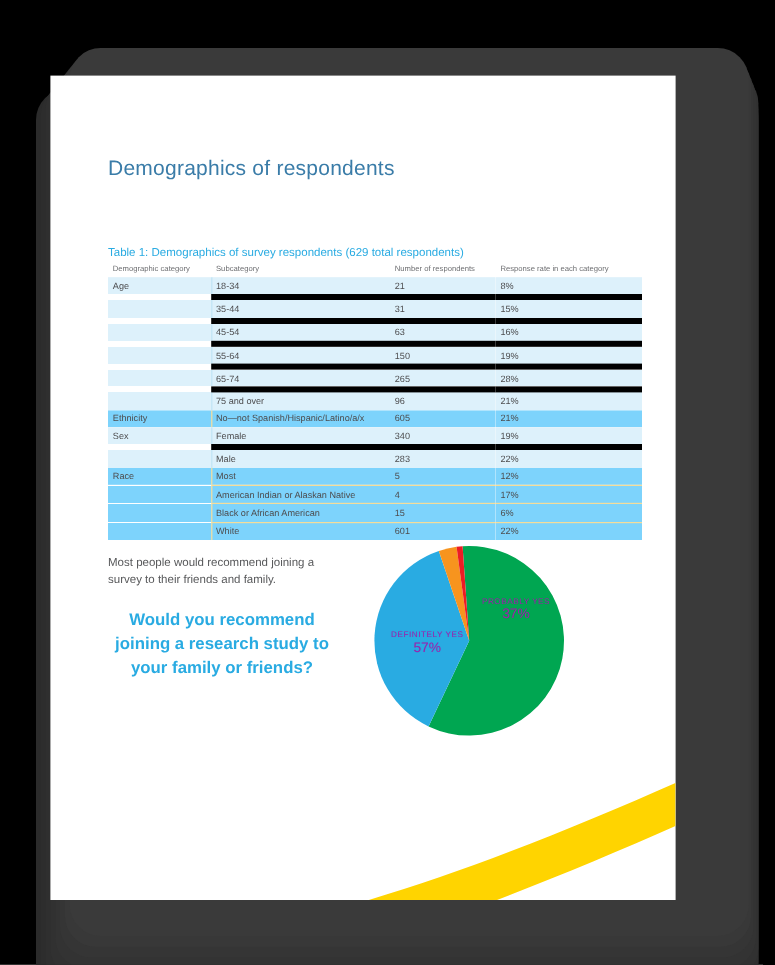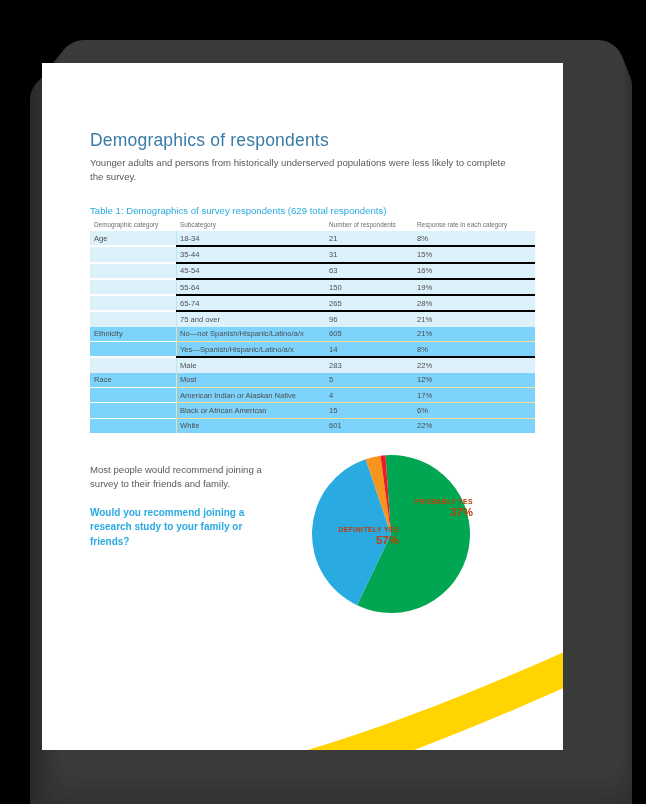--- a/index.html
+++ b/index.html
@@ -50,36 +50,36 @@
   #demo-table col.c3{width:88px;}
   #demo-table col.c4{width:122px;}
   #demo-table th{
     font-size:6.4px;font-weight:400;color:#6d6e71;text-align:left;
     padding:0 0 3px 4px;vertical-align:bottom;
   }
   #demo-table td{
     font-size:7.6px;color:#4d4d4f;padding:2px 0 2px 4px;height:10.3px;
     vertical-align:middle;white-space:nowrap;overflow:hidden;
   }
-  tr.band-blue td{background:#ddf1fb;border-top:2px solid #000000;}
+  tr.band-blue td{background:#ddf1fb;border-top:5px solid #000000;}
   tr.band-yellow td{background:#7dd3fc;border-top:1px solid #f5dd9a;}
   tr.band-blue td.col-cat,tr.band-yellow td.col-cat{border-top-color:transparent;}
   tr.grp-first td{border-top:none;}
   tr.band-blue td.col-sub{box-shadow:inset 1px 0 0 #bfe4f6;}
   tr.band-yellow td.col-sub{box-shadow:inset 1px 0 0 #f5dd9a;}
 
   
   #pie-text{position:absolute;left:48px;top:400px;width:190px;}
   #pie-lede{font-size:9.6px;line-height:1.5;color:#58595b;}
   #pie-question{
-    margin-top:14px;font-size:10px;font-weight:bold;line-height:1.45;color:#29abe2;
+    margin-top:14px;font-size:14px;font-weight:bold;line-height:1.45;color:#29abe2;text-align:center;
   }
   #pie-wrap{position:absolute;left:269px;top:391px;width:160px;height:160px;}
   .slice-label{
-    position:absolute;color:#c2410c;text-align:right;font-weight:bold;
+    position:absolute;color:#a21caf;text-align:center;font-weight:normal;
     text-shadow:0 0 1px rgba(0,0,0,.08);
   }
   .slice-label .nm{display:block;font-size:6.8px;letter-spacing:.45px;}
   .slice-label .pc{display:block;font-size:11.5px;margin-top:1px;}
   #lbl-definitely{left:2px;top:72px;width:86px;}
   #lbl-probably{left:76px;top:44px;width:86px;}
 
   
   #swoosh{position:absolute;left:0;top:520px;width:521px;height:167px;}
 </style>
@@ -93,21 +93,20 @@
   <div class="card-stack cs6"></div>
   <div class="card-stack cs5"></div>
   <div class="card-stack cs4"></div>
   <div class="card-stack cs3"></div>
   <div class="card-stack cs2"></div>
   <div class="card-stack cs1"></div>
 
   <div id="page">
 
     <h1 id="page-title">Demographics of respondents</h1>
-    <p id="intro">Younger adults and persons from historically underserved populations were less likely to complete the survey.</p>
 
     <div id="table-caption">Table 1: Demographics of survey respondents (629 total respondents)</div>
 
     <table id="demo-table">
       <colgroup>
           <col class="c1">
           <col class="c2">
           <col class="c3">
           <col class="c4">
         </colgroup>
@@ -155,25 +154,25 @@
             <td class="col-sub">75 and over</td>
             <td class="col-cnt">96</td>
             <td class="col-rate">21%</td>
           </tr>
           <tr class="band-yellow grp-first">
             <td class="col-cat">Ethnicity</td>
             <td class="col-sub">No—not Spanish/Hispanic/Latino/a/x</td>
             <td class="col-cnt">605</td>
             <td class="col-rate">21%</td>
           </tr>
-          <tr class="band-yellow">
-            <td class="col-cat"></td>
-            <td class="col-sub">Yes—Spanish/Hispanic/Latino/a/x</td>
-            <td class="col-cnt">14</td>
-            <td class="col-rate">8%</td>
+          <tr class="band-blue grp-first">
+            <td class="col-cat">Sex</td>
+            <td class="col-sub">Female</td>
+            <td class="col-cnt">340</td>
+            <td class="col-rate">19%</td>
           </tr>
           <tr class="band-blue">
             <td class="col-cat"></td>
             <td class="col-sub">Male</td>
             <td class="col-cnt">283</td>
             <td class="col-rate">22%</td>
           </tr>
           <tr class="band-yellow grp-first">
             <td class="col-cat">Race</td>
             <td class="col-sub">Most</td>

